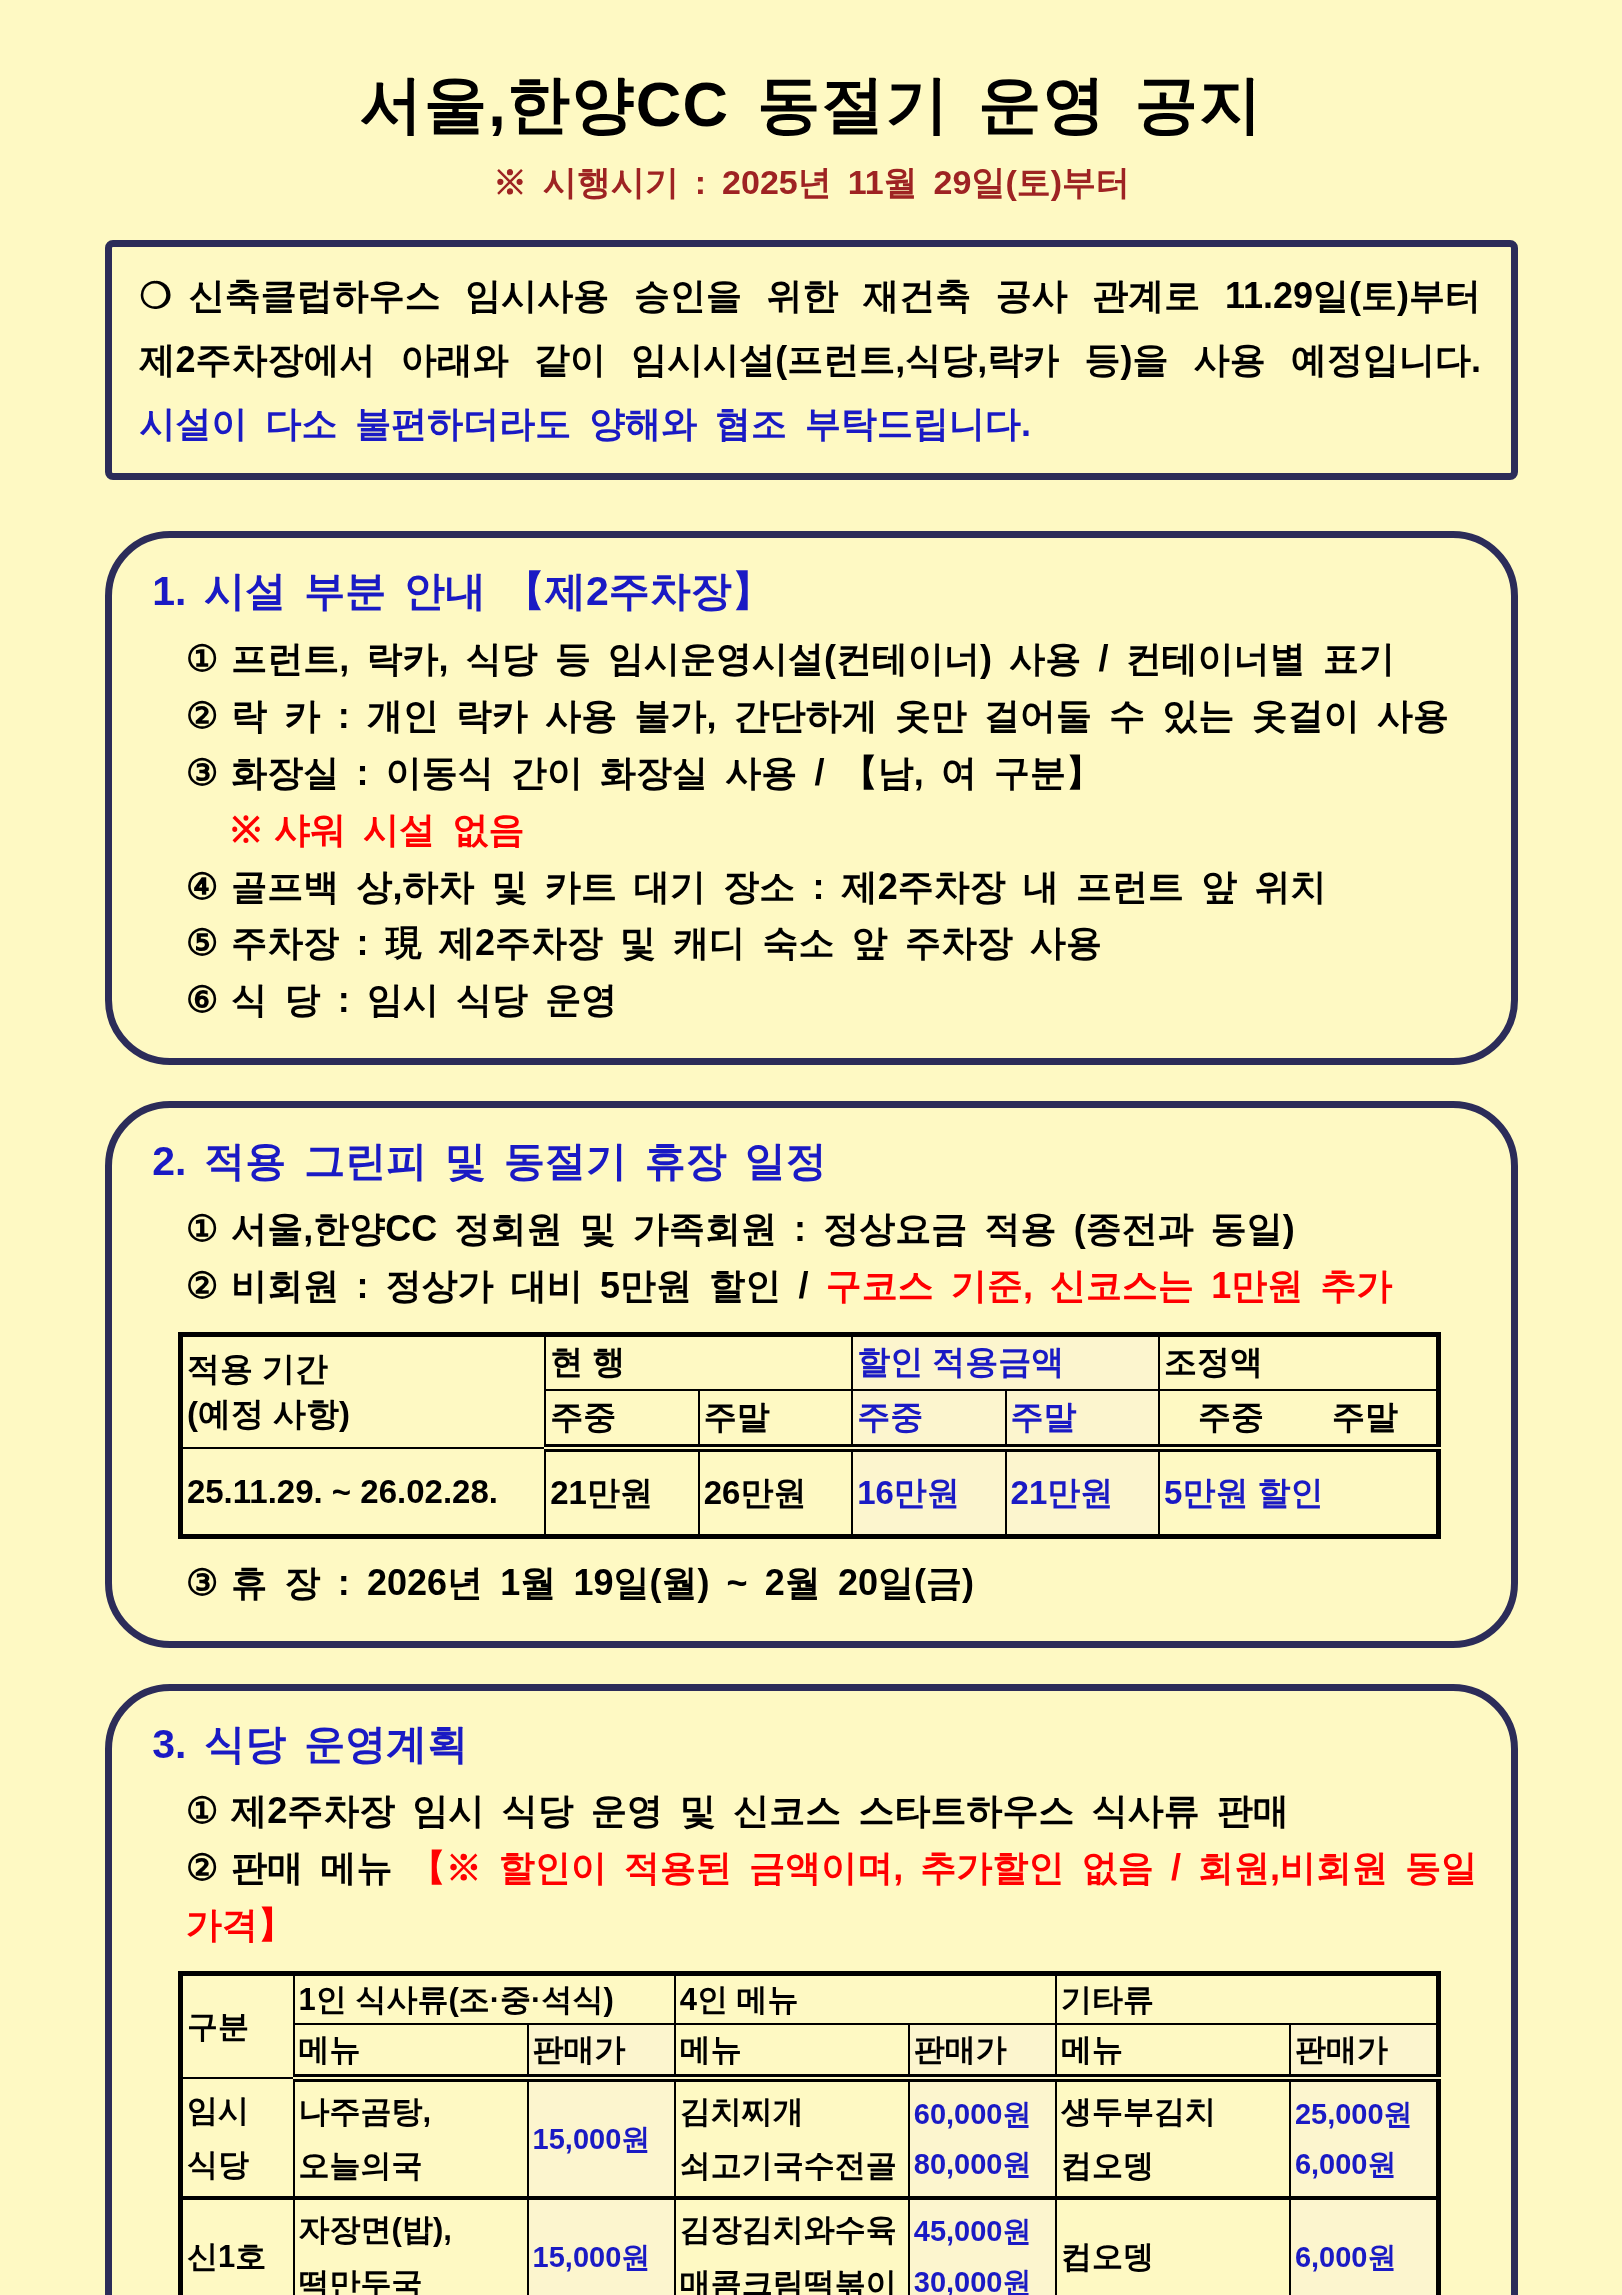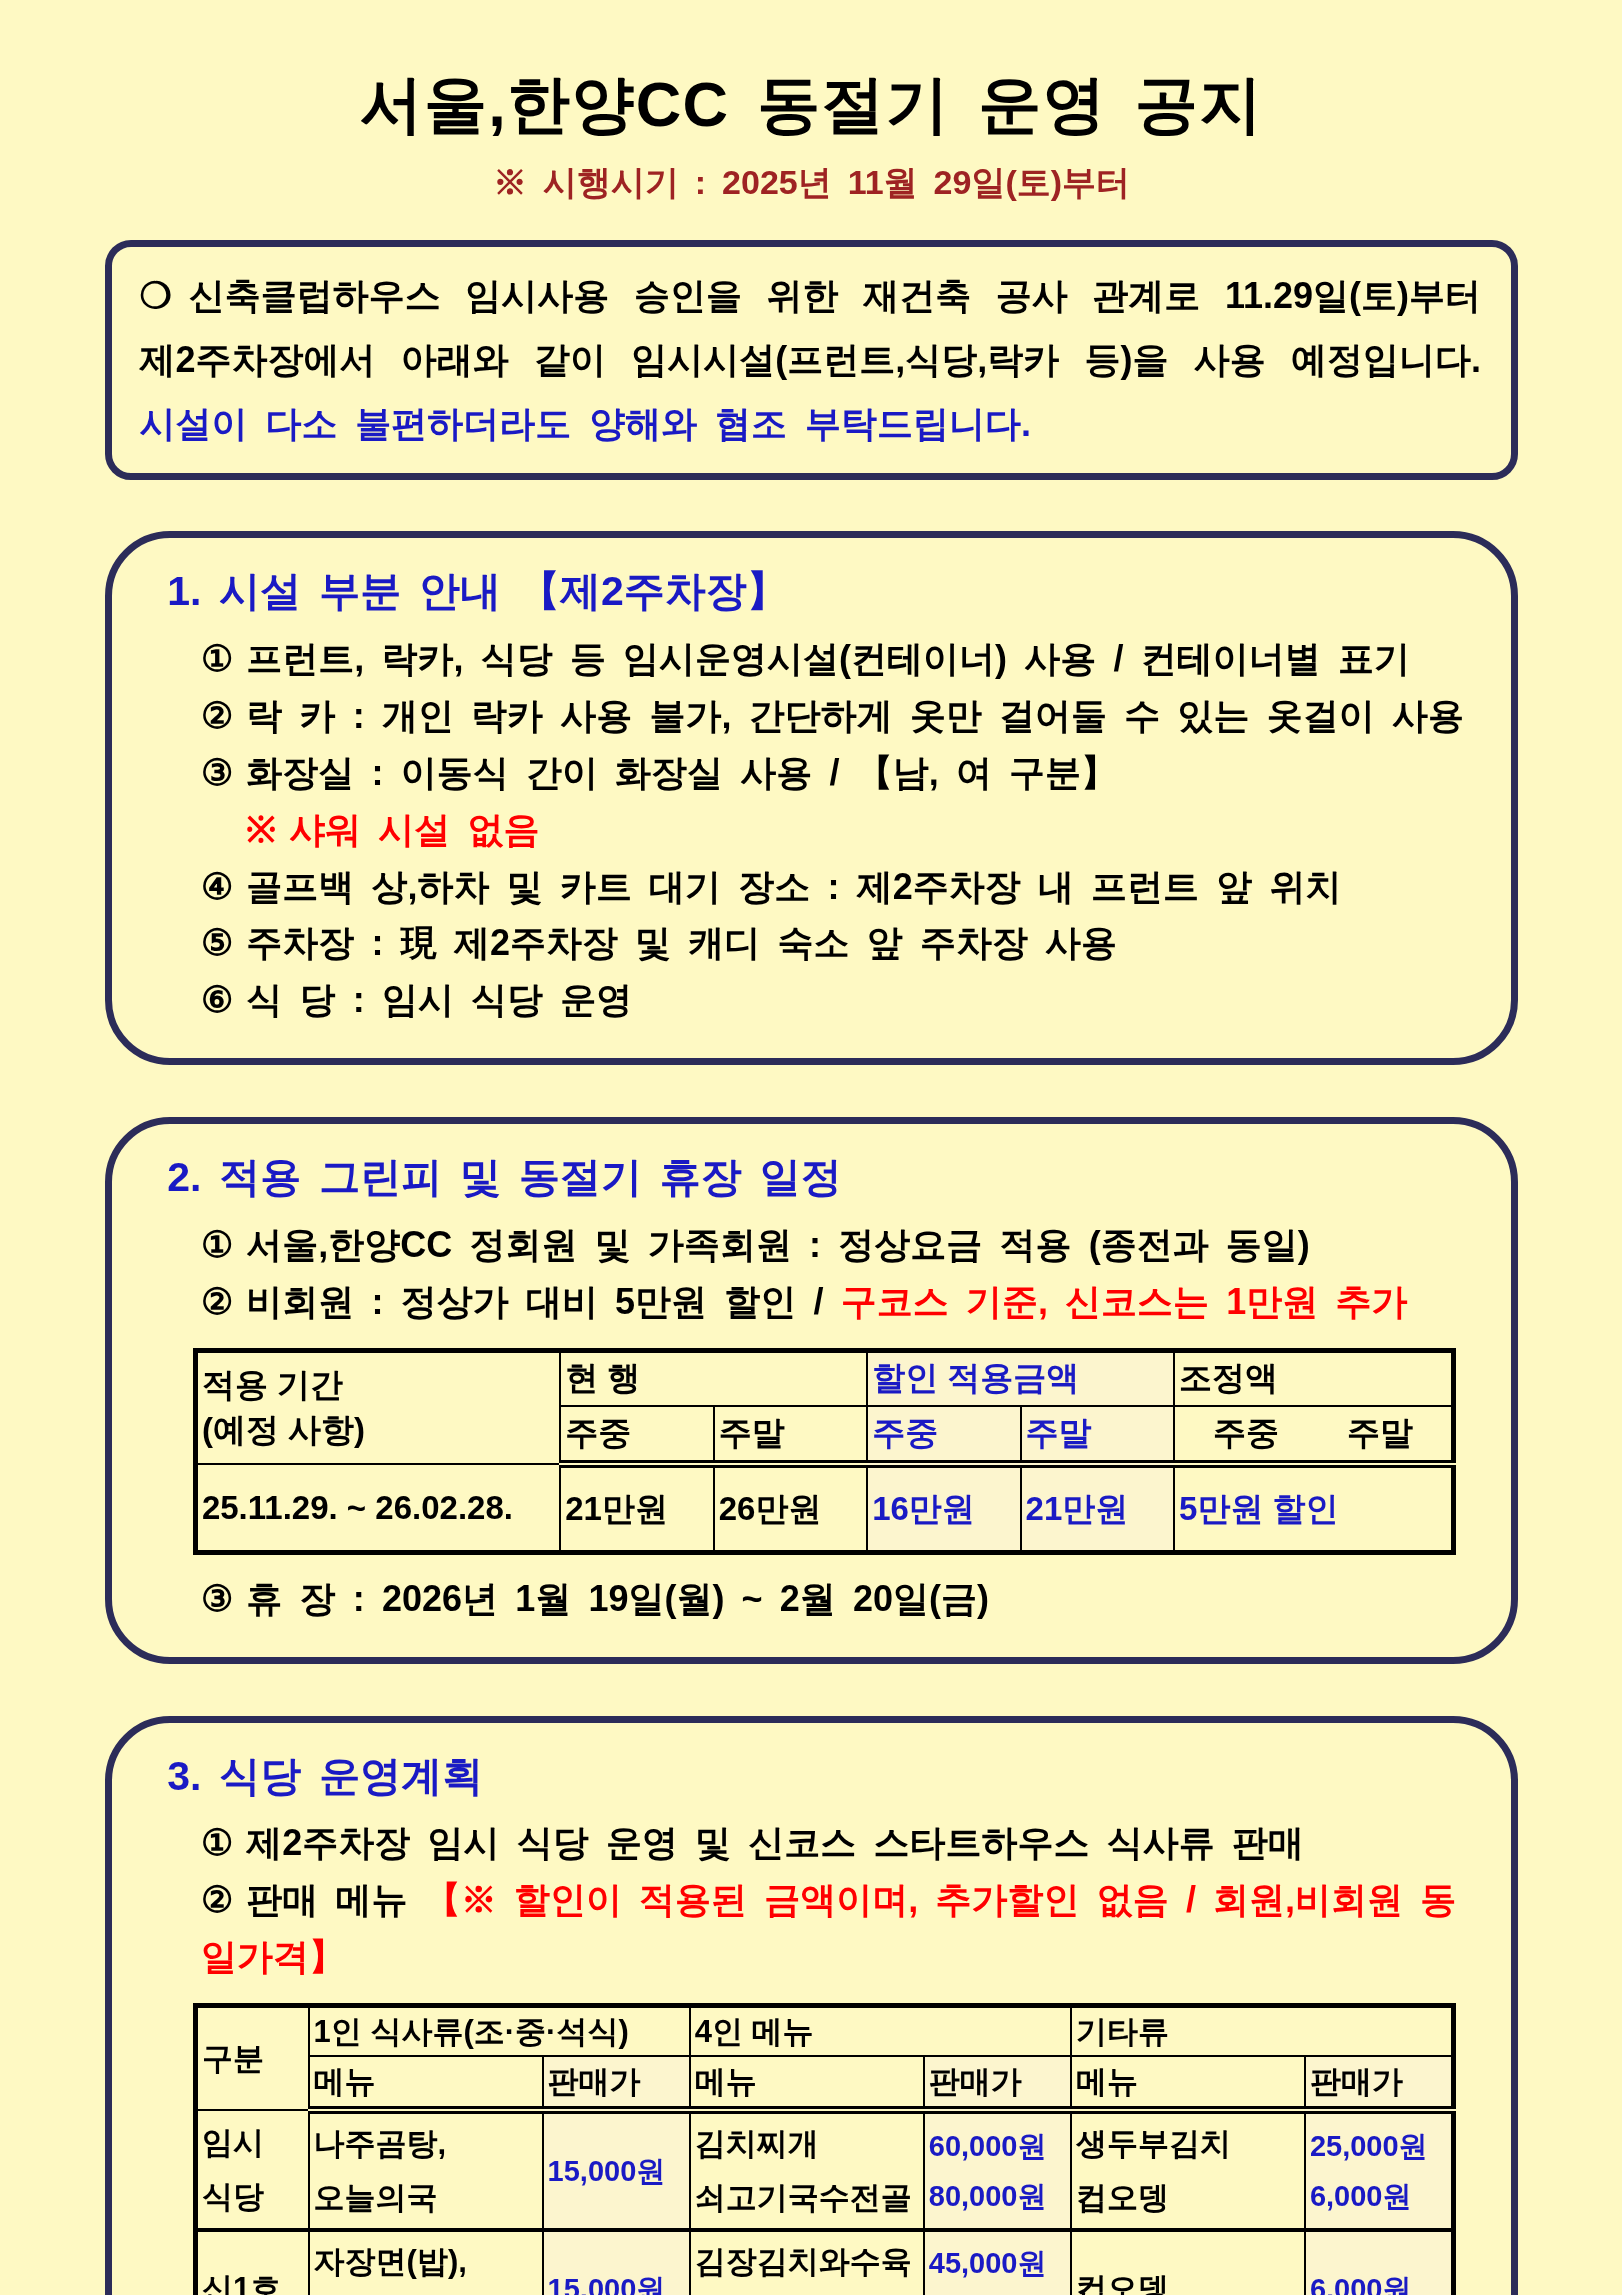--- a/index.html
+++ b/index.html
@@ -27,37 +27,37 @@
   .subtitle {
     text-align: center;
     font-size: 34px;
     color: #9E2323;
     word-spacing: 6.5px;
     margin-bottom: 34px;
   }
 
   .notice-box {
     border: 7.2px solid #2C2C59;
-    border-radius: 26px;
+    border-radius: 8px;
     padding: 17px 30px 17px 27.5px;
     font-size: 36px;
     line-height: 1.78;
     word-spacing: 7.9px;
     text-align: justify;
     margin-bottom: 51px;
   }
   .notice-box .bullet { margin-right: 17px; }
   .blue { color: #1A1AC4; }
   .red { color: #FF0000; }
 
   .sec {
     border: 7.2px solid #2C2C59;
     border-radius: 65px;
-    padding: 22px 33px 29px 50px;
-    margin-bottom: 52px;
+    padding: 22px 33px 29px 35px;
+    margin-bottom: 36px;
   }
   .sec-heading {
     font-size: 41px;
     color: #1A1AC4;
     word-spacing: 6.5px;
     margin: 3.9px 0 11.8px 5.2px;
   }
   .item {
     font-size: 36px;
     line-height: 1.58;

